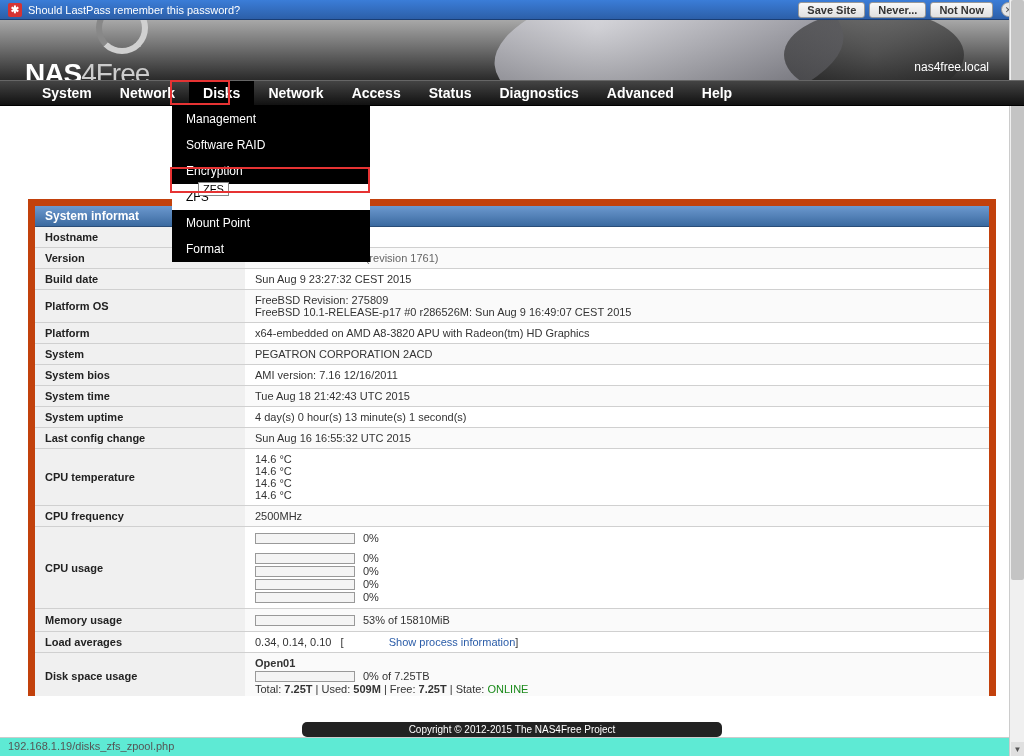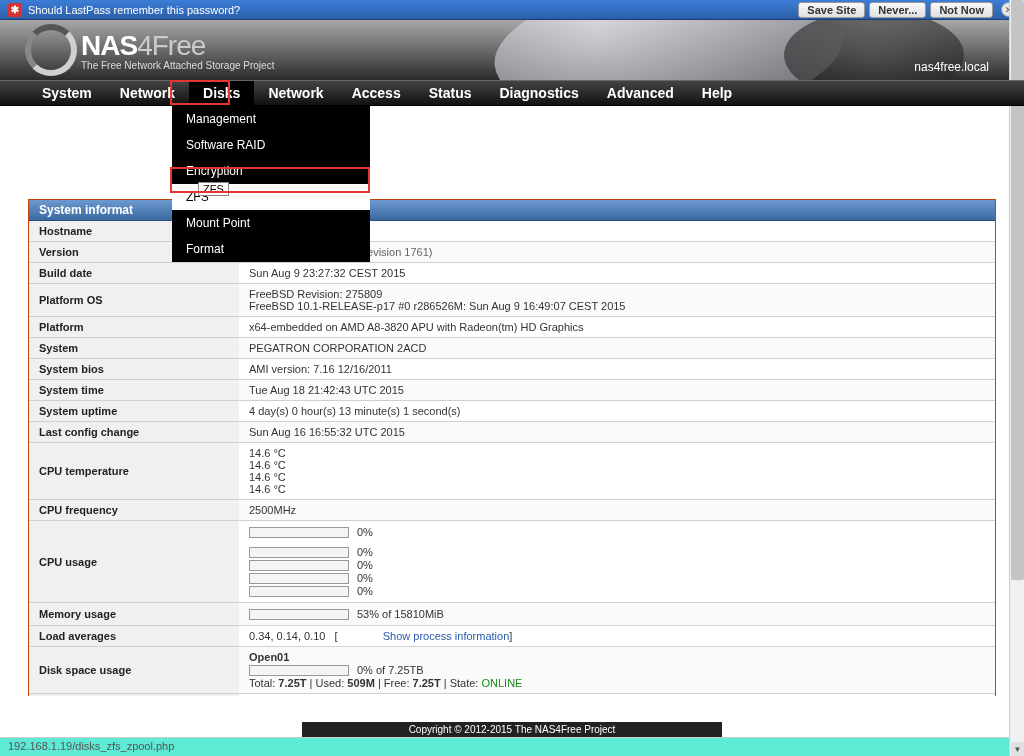--- a/index.html
+++ b/index.html
@@ -8,21 +8,21 @@
 
 .lastpass-bar { background: linear-gradient(#3b7dd8, #2c5fa8); height: 20px; display: flex; align-items: center; justify-content: space-between; padding: 0 8px; color: #fff; font-size: 11px; border-bottom: 1px solid #1a3e75; }
 .lastpass-left { display: flex; align-items: center; gap: 6px; }
 .lastpass-icon { width: 14px; height: 14px; background: #d63333; border-radius: 2px; display: flex; align-items: center; justify-content: center; font-weight: bold; font-size: 10px; }
 .lastpass-right { display: flex; align-items: center; gap: 4px; }
 .lp-btn { background: linear-gradient(#f9f9f9,#e0e0e0); color: #333; border: 1px solid #999; border-radius: 3px; padding: 1px 8px; font-size: 11px; cursor: pointer; font-weight: bold; }
 .lp-close { width: 15px; height: 15px; background: #e6e6e6; border: 1px solid #999; border-radius: 50%; display: flex; align-items: center; justify-content: center; font-size: 9px; cursor: pointer; color: #555; margin-left: 4px; }
 
 
 .banner { height: 60px; background: linear-gradient(to bottom, #a8a8a8 0%, #6a6a6a 50%, #2a2a2a 100%); position: relative; overflow: hidden; display: flex; align-items: center; padding-left: 25px; }
-.banner-logo { display: flex; align-items: center; gap: 4px; }
+.banner-logo { display: flex; align-items: center; gap: 4px; flex-direction: column; }
 .logo-circle { width: 52px; height: 52px; border: 6px solid #d0d0d0; border-radius: 50%; border-top-color: #555; border-left-color: #888; position: relative; }
 .logo-text { color: #fff; }
 .logo-main { font-size: 28px; font-weight: bold; letter-spacing: -1px; }
 .logo-main .four { color: #ccc; font-weight: normal; }
 .logo-sub { font-size: 10px; color: #ddd; margin-top: -2px; }
 .banner-right { position: absolute; right: 35px; bottom: 6px; color: #fff; font-size: 12px; }
 .banner-disk { position: absolute; right: 180px; top: -40px; width: 350px; height: 140px; background: radial-gradient(circle at 30% 30%, #e8e8ef, #8a8a95); border-radius: 50%; opacity: 0.7; transform: rotate(-5deg); }
 .banner-disk2 { position: absolute; right: 60px; top: -10px; width: 180px; height: 90px; background: radial-gradient(circle at 50% 50%, #444, #222); border-radius: 50%; opacity: 0.6; }
 
 
@@ -32,38 +32,38 @@
 
 
 .dropdown { position: absolute; top: 106px; left: 172px; width: 198px; background: #000; z-index: 20; }
 .dropdown-item { color: #fff; padding: 6px 14px; font-size: 12px; cursor: pointer; }
 .dropdown-item.hovered { background: #fff; color: #000; }
 .dd-red { position: absolute; border: 2px solid #e63333; pointer-events: none; }
 .tooltip-zfs { position: absolute; top: 182px; left: 198px; background: #fff; border: 1px solid #888; padding: 0 4px; font-size: 11px; z-index: 25; }
 
 
 .page-body { background: #fff; padding: 18px 28px 0 28px; height: 590px; overflow: hidden; }
-.content-box { border: 1px solid #c2410c; }
+.content-box { border: 7px solid #c2410c; }
 .panel-title { background: linear-gradient(#6c99cf,#3b6aa0); color: #fff; font-weight: bold; font-size: 12px; padding: 3px 10px; border-bottom: 1px solid #2a4d78; }
 .info-table { width: 100%; border-collapse: collapse; font-size: 11px; }
 .info-table tr { border-bottom: 1px solid #d0d0d0; }
 .info-table td { padding: 4px 10px; vertical-align: middle; }
 .info-table td.label { width: 210px; font-weight: bold; background: #f0f0f0; color: #222; }
 .info-table td.value { background: #fff; color: #333; }
 .info-table tr.stripe td.value { background: #fafafa; }
 .rev { color: #666; }
 
 .progress { width: 100px; height: 11px; border: 1px solid #999; background: #f4f4f4; display: inline-block; vertical-align: middle; position: relative; }
 .progress-fill { height: 100%; background: linear-gradient(#7cb6f0,#3b7dd8); }
 .progress-group { display: flex; align-items: center; gap: 8px; margin: 1px 0; }
 .link-blue { color: #2a5ca8; text-decoration: none; margin-left: 45px; }
 .online { color: #1a8a1a; }
 
 
-.footer { position: absolute; bottom: 19px; left: 50%; transform: translateX(-50%); background: #222; color: #fff; font-size: 10px; padding: 2px 60px; text-align: center; width: 420px; border-radius: 0; }
+.footer { position: absolute; bottom: 19px; left: 50%; transform: translateX(-50%); background: #222; color: #fff; font-size: 10px; padding: 2px 60px; text-align: center; width: 420px; border-radius: 5px; }
 
 
 .statusbar { position: absolute; bottom: 0; left: 0; right: 15px; height: 19px; background: #5eead4; border-top: 1px solid #ccc; font-size: 11px; color: #555; padding: 2px 8px; }
 
 
 .scrollbar { position: absolute; right: 0; top: 0; bottom: 0; width: 15px; background: #f0f0f0; border-left: 1px solid #ccc; }
 .scrollbar-thumb { position: absolute; top: 0; width: 13px; left: 1px; height: 580px; background: #c4c4c4; border-radius: 2px; }
 .scrollbar-arrow { position: absolute; width: 13px; height: 14px; left: 1px; background: #e0e0e0; display:flex; align-items:center; justify-content:center; font-size:8px; color:#555; cursor:pointer; }
 .scrollbar-arrow.down { bottom: 0; }
 </style>

